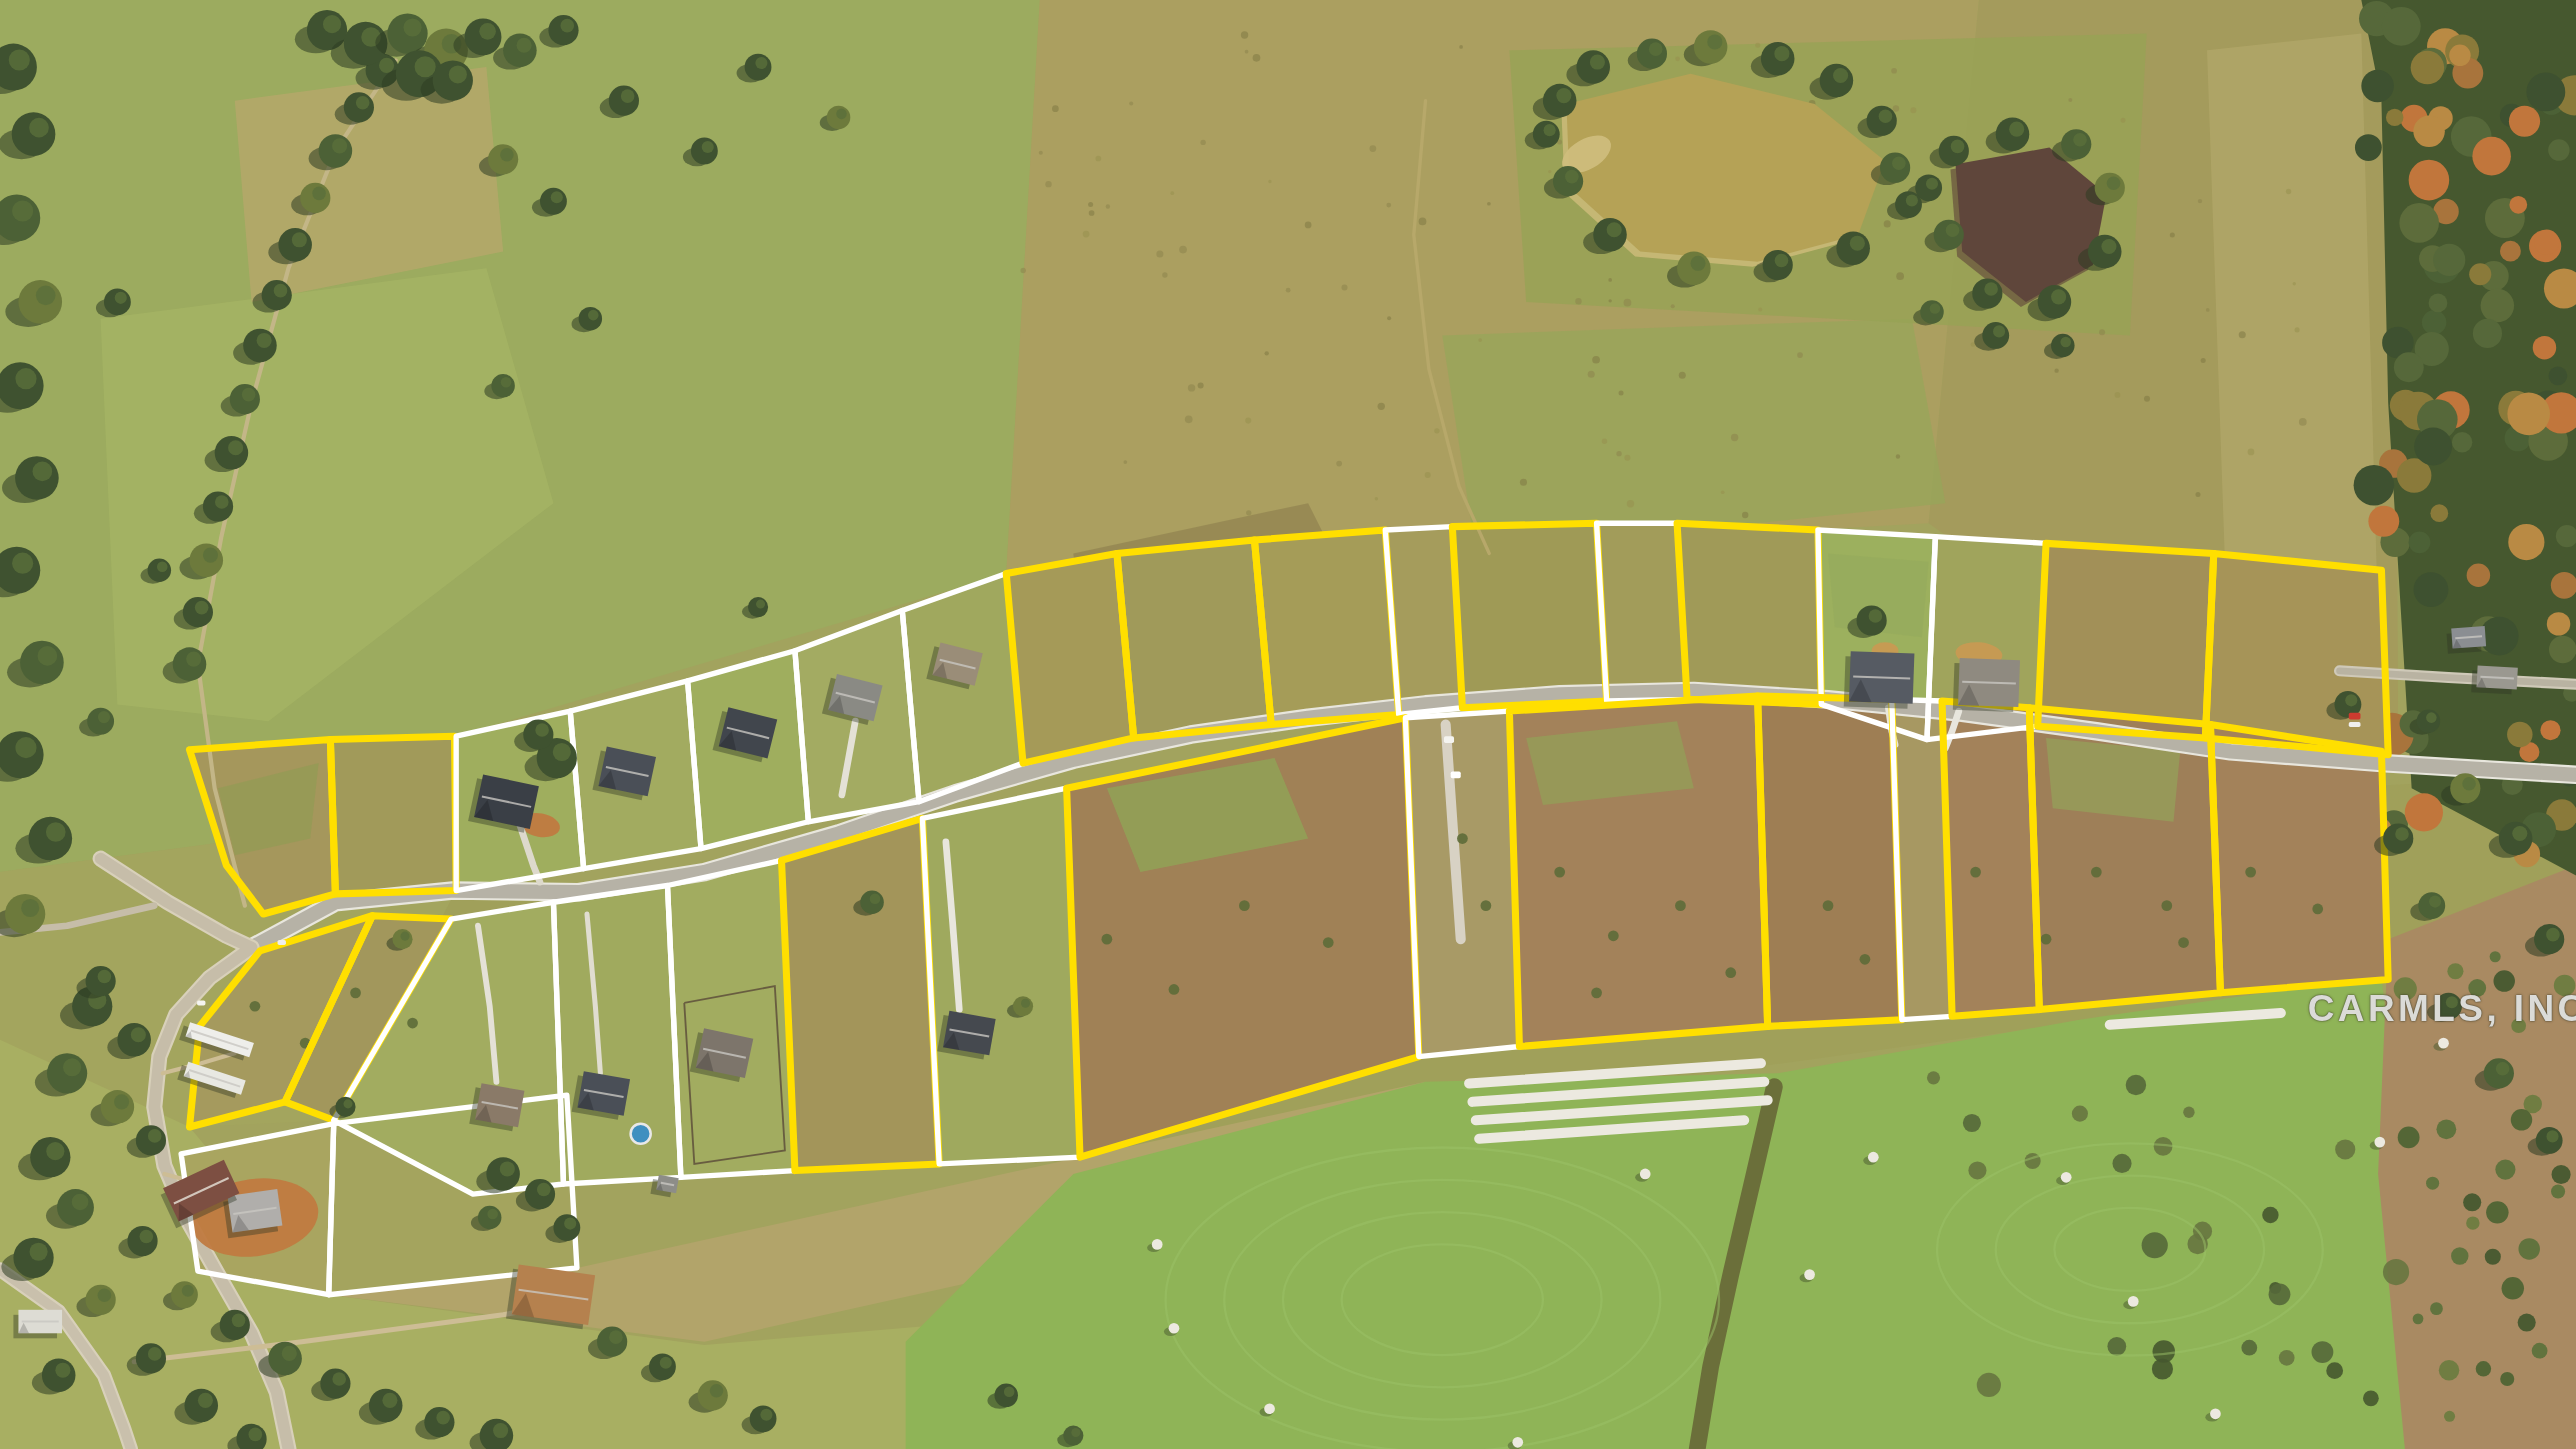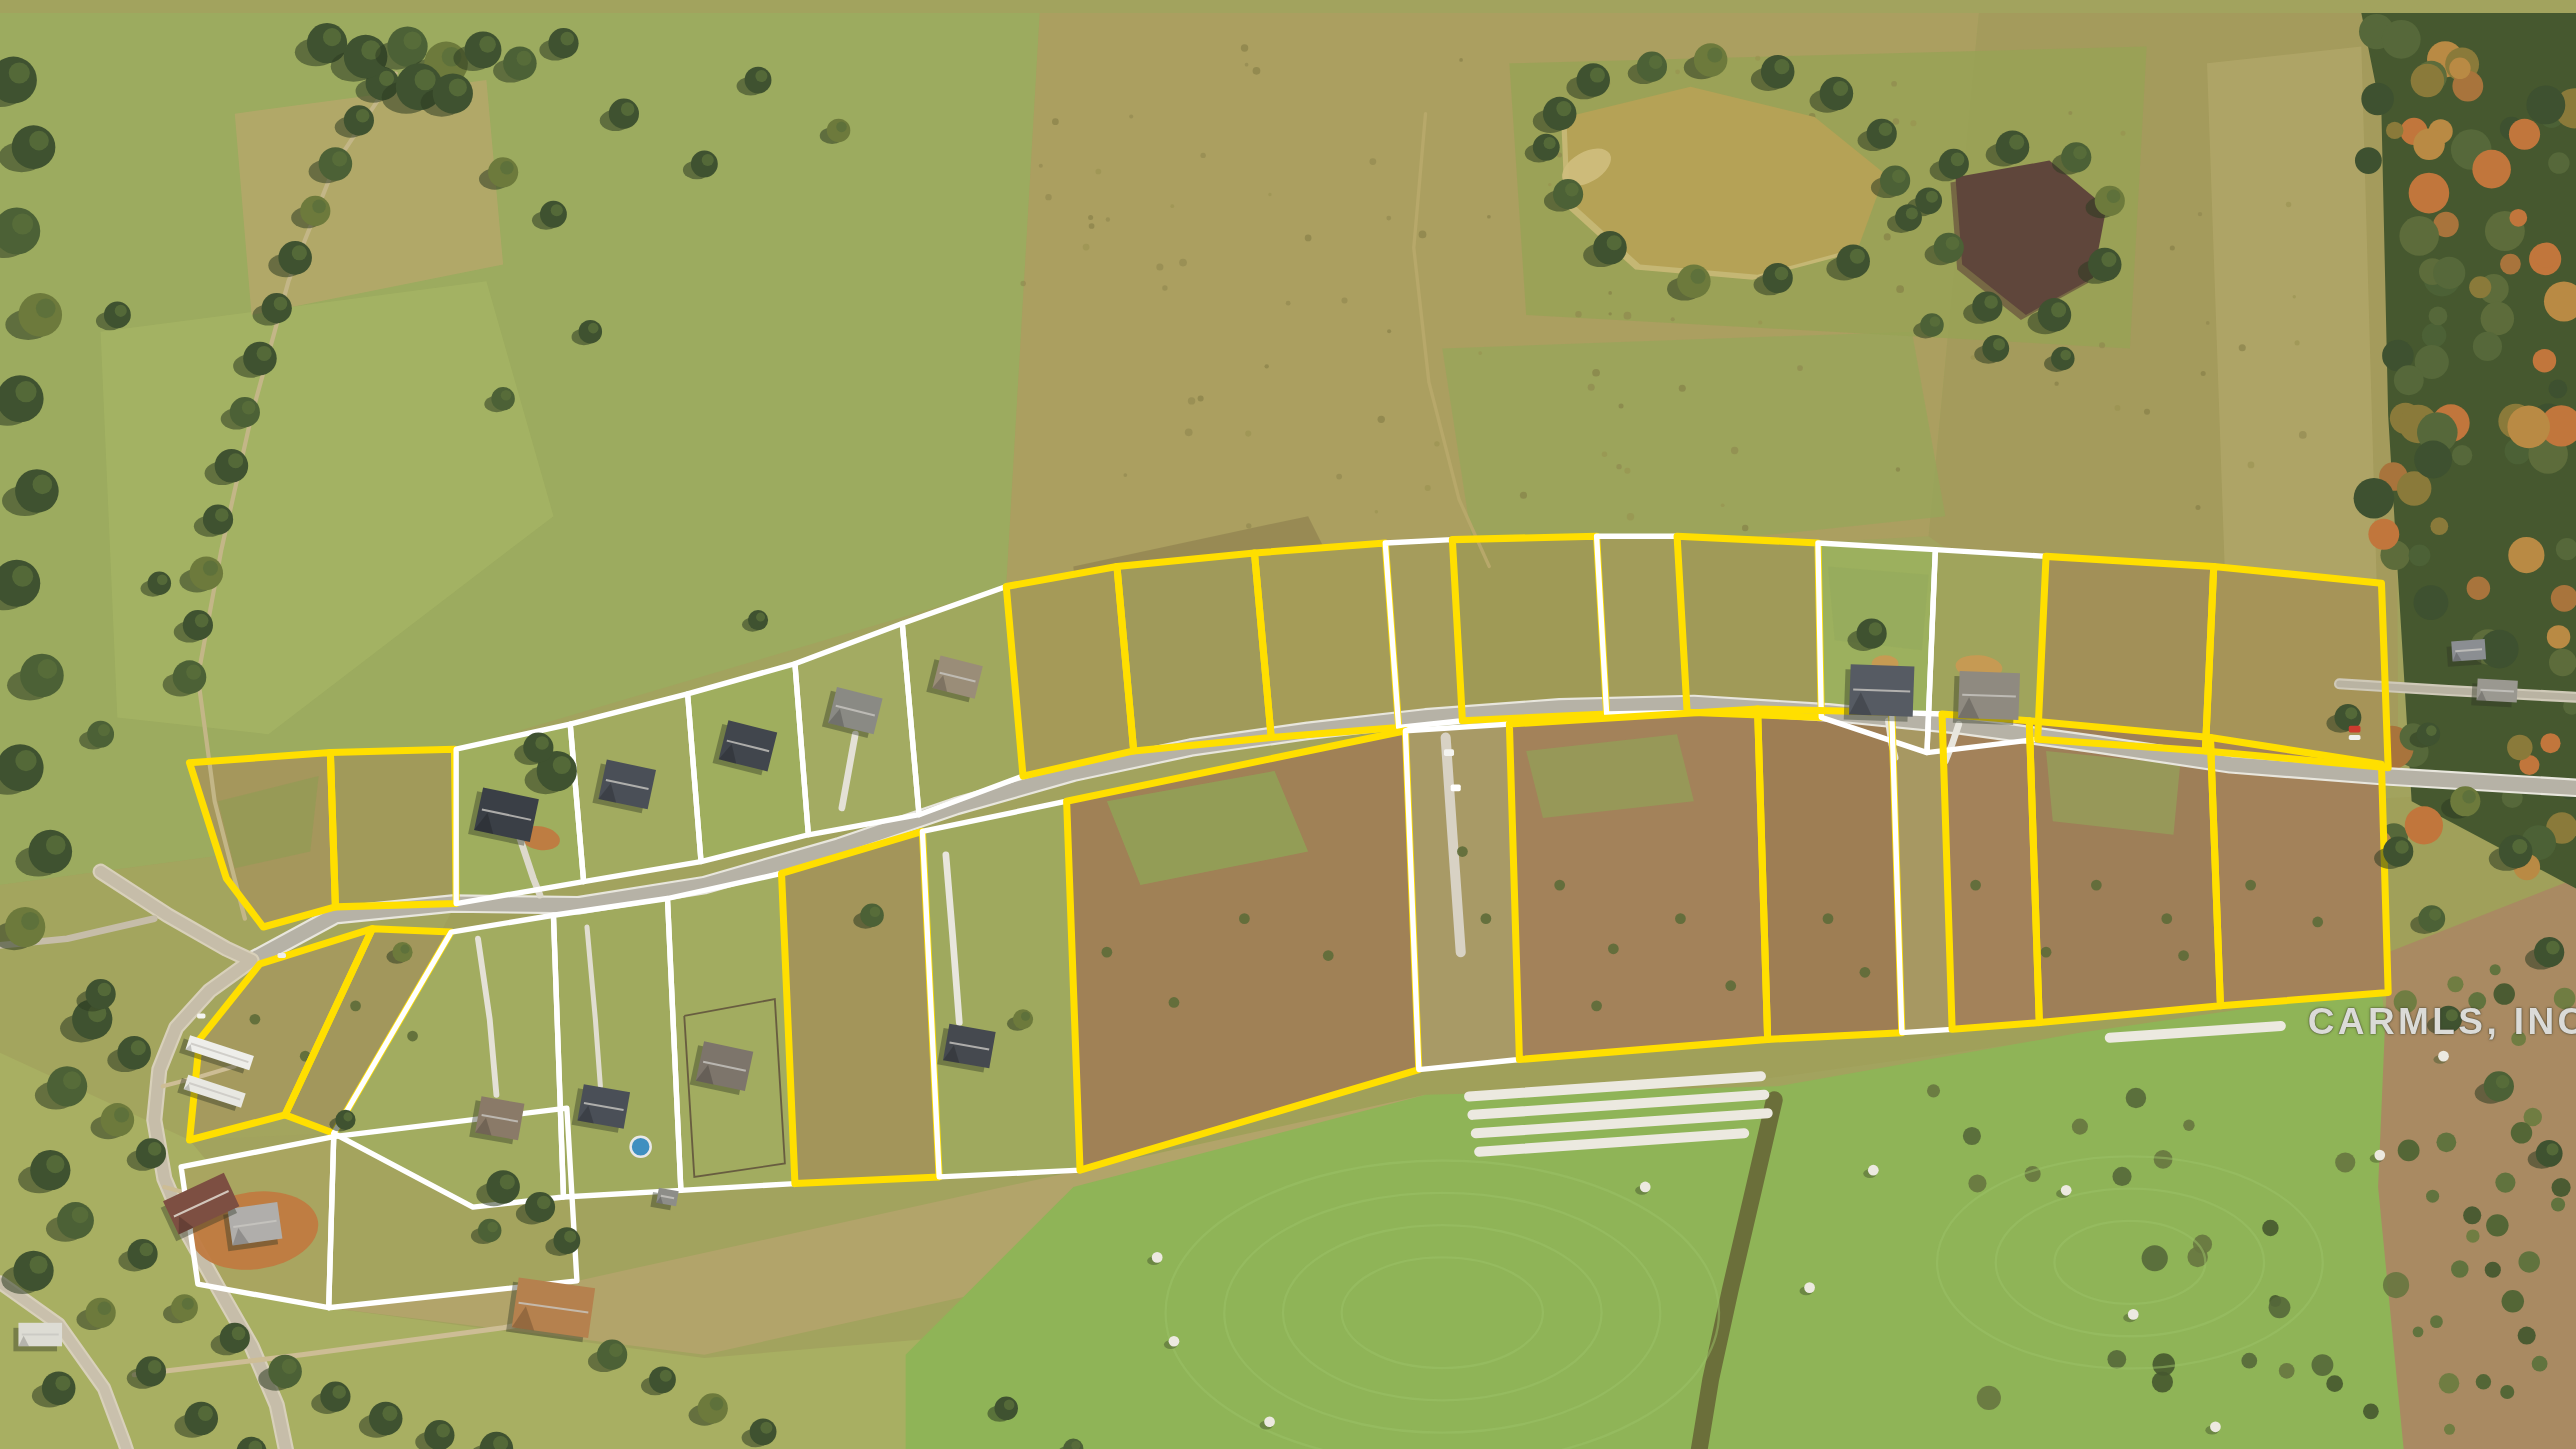--- a/index.html
+++ b/index.html
@@ -1,17 +1,17 @@
 <!DOCTYPE html>
 <html style="font-size:13.4px"><head>
 <meta charset="utf-8">
 <style>
   html,body{margin:0;padding:0;width:2576px;height:1449px;overflow:hidden;background:#a2a35e;
     font-family:"Liberation Sans", sans-serif;}
-  #stage{position:relative;width:2576px;height:1067px;margin-top:13px;}
+  #stage{position:relative;width:2576px;height:1067px;}
   svg{display:block}
   .watermark{
     position:absolute;right:-11.7px;bottom:37px;
     font-family:"Liberation Sans", sans-serif;
     font-size:37px;font-weight:bold;letter-spacing:3.4px;
     color:rgba(255,255,255,0.82);
     text-shadow:0 0 2.5px rgba(60,60,40,0.9),0 0 0.8px rgba(40,40,30,0.9);
     white-space:nowrap;
   }
 </style>

